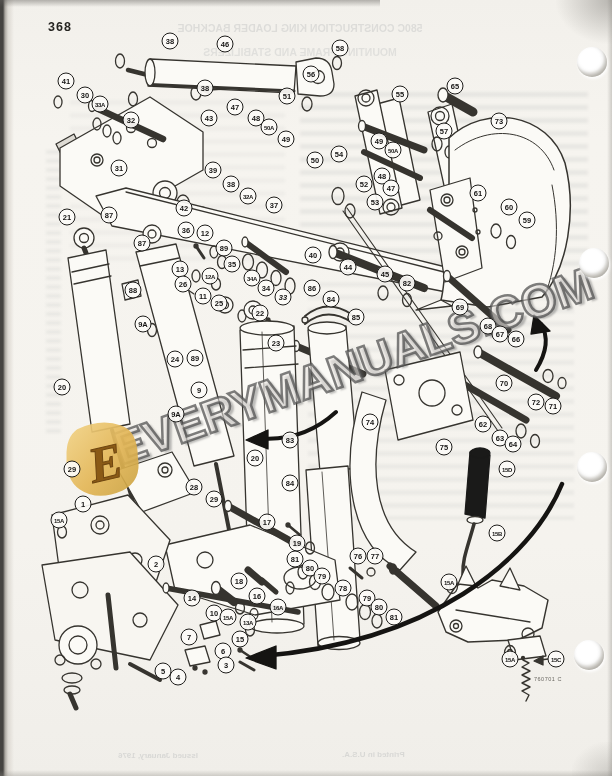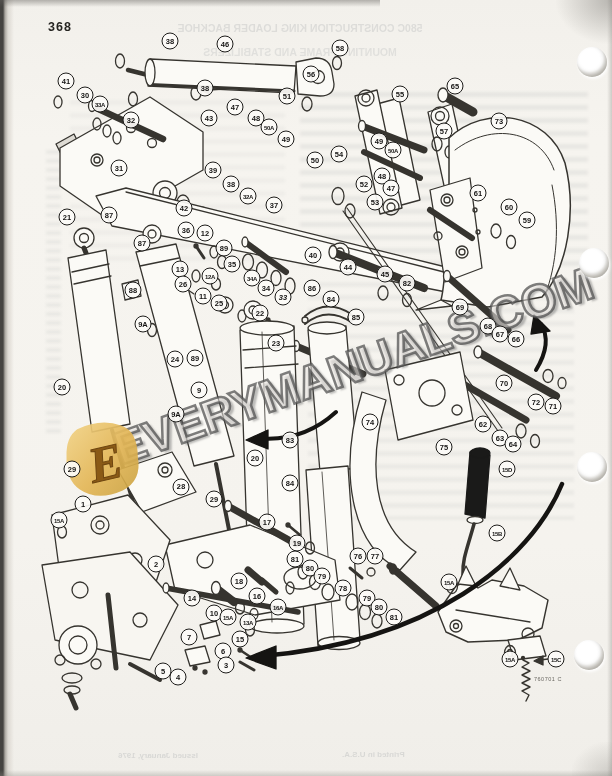--- a/index.html
+++ b/index.html
@@ -439,21 +439,21 @@
     <div class="callout" style="left: 536px; top: 402px;">72</div>
     <div class="callout" style="left: 553px; top: 406px;">71</div>
     <div class="callout" style="left: 483px; top: 424px;">62</div>
     <div class="callout" style="left: 500px; top: 438px;">63</div>
     <div class="callout" style="left: 513px; top: 444px;">64</div>
     <div class="callout" style="left: 370px; top: 422px;">74</div>
     <div class="callout" style="left: 444px; top: 447px;">75</div>
     <div class="callout" style="left: 176px; top: 414px;">9A</div>
     <div class="callout" style="left: 72px; top: 469px;">29</div>
     <div class="callout" style="left: 255px; top: 458px;">20</div>
-    <div class="callout" style="left: 181px; top: 487px; font-family: Liberation Mono, monospace;">28</div>
+    <div class="callout" style="left: 194px; top: 487px;">28</div>
     <div class="callout" style="left: 214px; top: 499px;">29</div>
     <div class="callout" style="left: 290px; top: 440px;">83</div>
     <div class="callout" style="left: 290px; top: 483px;">84</div>
     <div class="callout" style="left: 83px; top: 504px;">1</div>
     <div class="callout sm" style="left: 59px; top: 520px;">15A</div>
     <div class="callout" style="left: 156px; top: 564px;">2</div>
     <div class="callout" style="left: 267px; top: 522px;">17</div>
     <div class="callout" style="left: 297px; top: 543px;">19</div>
     <div class="callout" style="left: 239px; top: 581px;">18</div>
     <div class="callout" style="left: 257px; top: 596px;">16</div>

